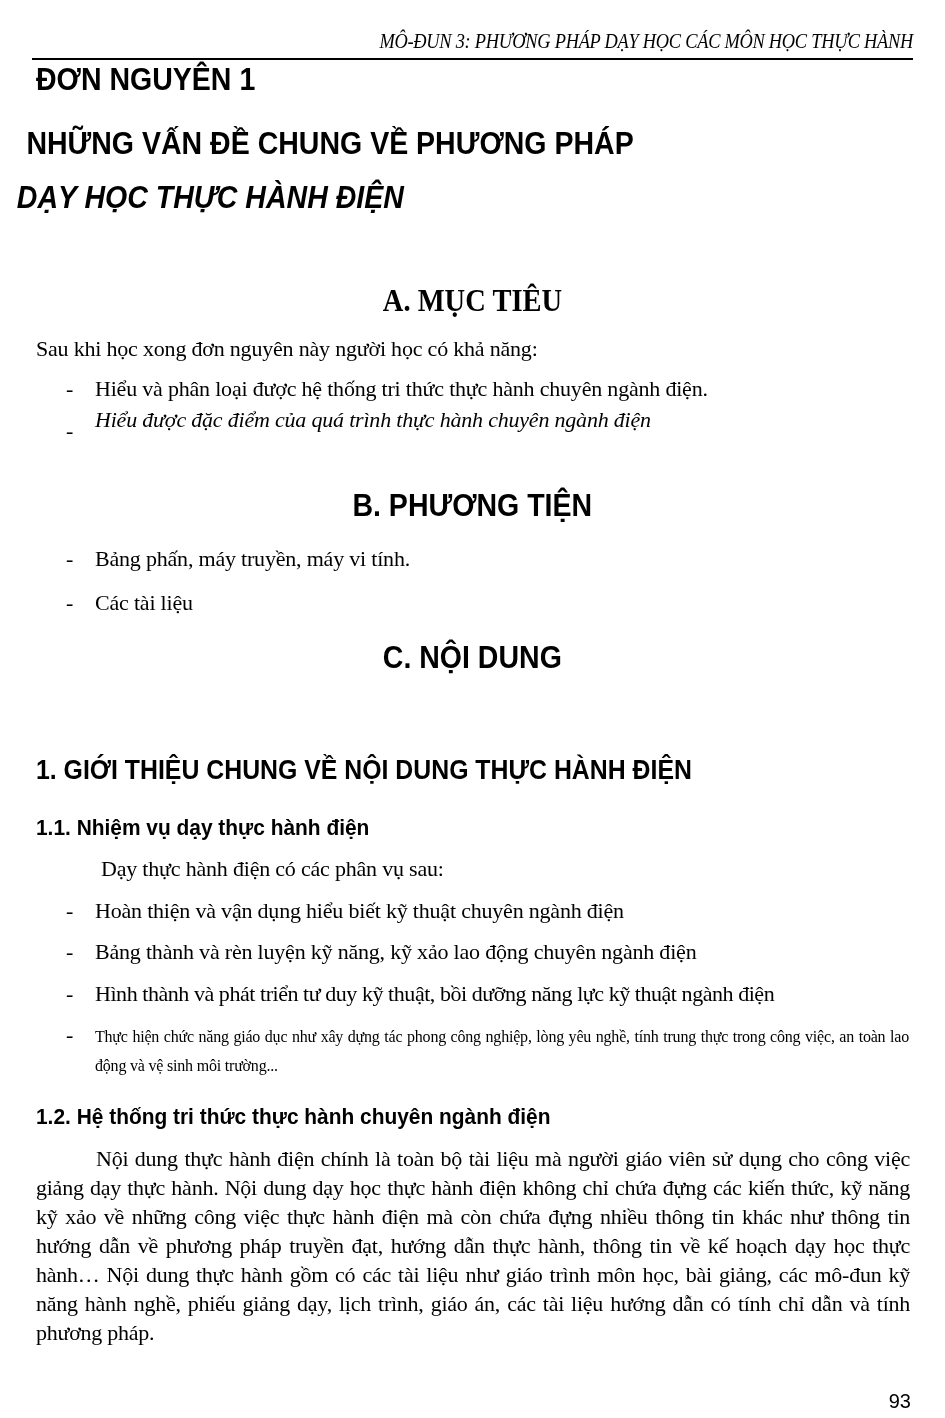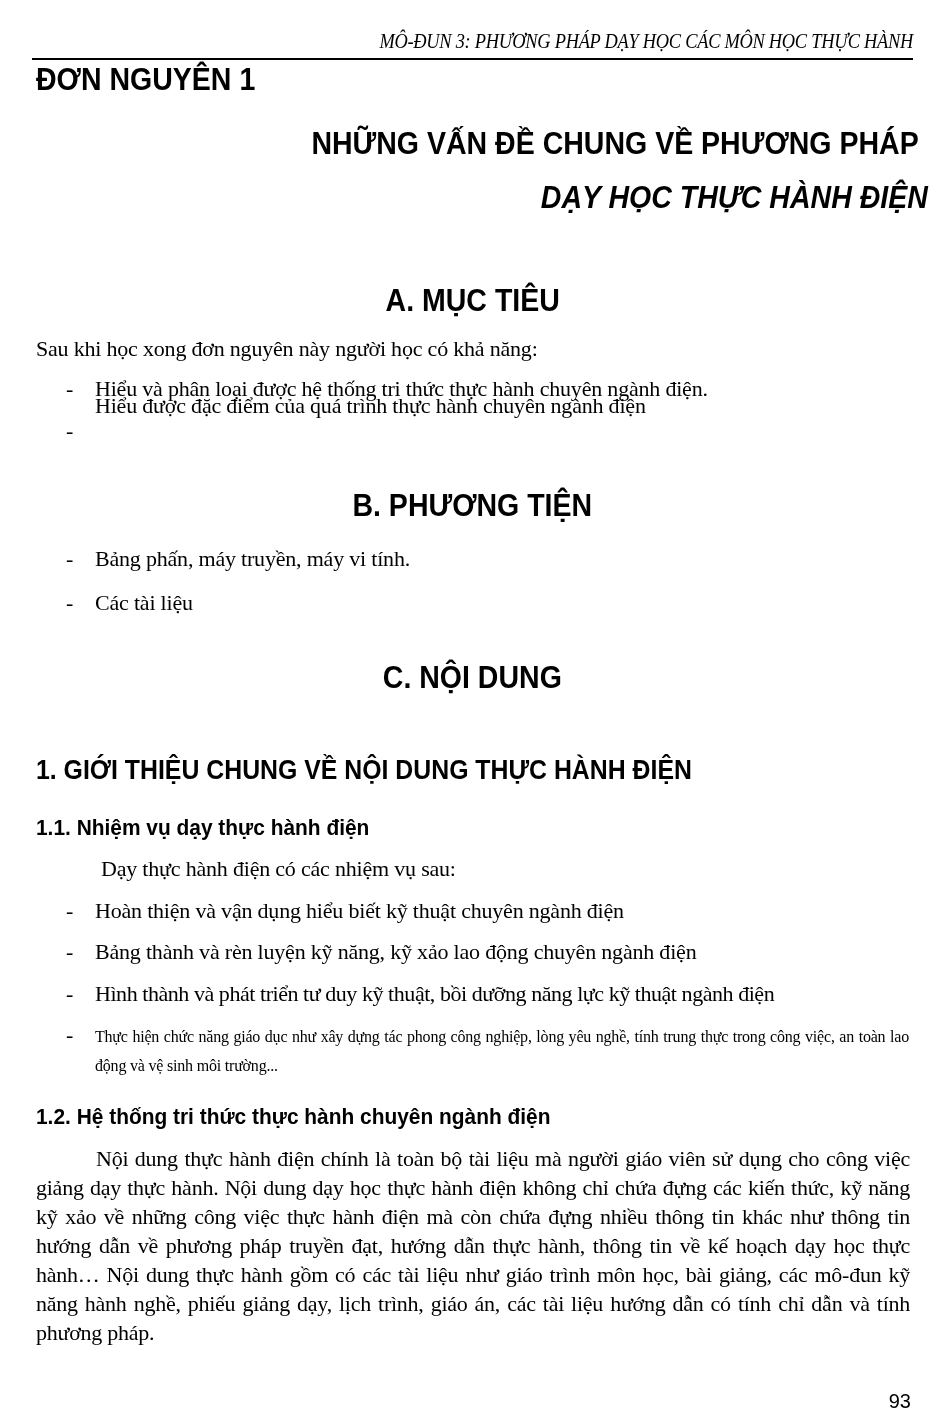--- a/index.html
+++ b/index.html
@@ -3,21 +3,21 @@
 <meta charset="utf-8">
 <style>
   html, body { margin: 0; padding: 0; background: #ffffff; }
   body { width: 945px; height: 1418px; position: relative; overflow: hidden; color: #000; }
   .serif { font-family: "Liberation Serif", "DejaVu Serif", serif; }
   .sans { font-family: "Liberation Sans", "DejaVu Sans", sans-serif; }
   .abs { position: absolute; }
   .header-text { right: 32px; top: 30px; font-size: 20px; font-style: italic; letter-spacing: -0.3px; transform: scaleX(0.92); transform-origin: right center; white-space: nowrap; }
   .header-rule { left: 32px; right: 32px; top: 58px; height: 2px; background: #000; }
   .unit-title { left: 36px; top: 62px; font-size: 31px; font-weight: bold; transform: scaleX(0.92); transform-origin: left center; white-space: nowrap; }
-  .main-title { left: 0; right: 0; text-align: right; font-size: 31px; font-weight: bold; white-space: nowrap; }
+  .main-title { left: 0; right: 0; text-align: left; font-size: 31px; font-weight: bold; white-space: nowrap; }
   .main-title span { display: inline-block; transform: scaleX(0.92); }
   .sec-title { left: 0; right: 0; text-align: center; font-size: 31px; font-weight: bold; white-space: nowrap; }
   .sec-title span { display: inline-block; transform: scaleX(0.92); }
   .body-line { font-size: 22px; white-space: nowrap; letter-spacing: -0.2px; }
   .bullet-dash { left: 66px; font-size: 22px; }
   .bullet-text { left: 95px; }
   .h2 { left: 36px; font-size: 27px; font-weight: bold; white-space: nowrap; transform: scaleX(0.92); transform-origin: left center; }
   .h3 { left: 36px; font-size: 22px; font-weight: bold; white-space: nowrap; transform: scaleX(0.95); transform-origin: left center; }
   .para { left: 36px; width: 874px; font-size: 22px; line-height: 29px; text-align: justify; text-indent: 60px; letter-spacing: -0.25px; }
   .page-num { right: 34px; top: 1390px; font-size: 20px; }
@@ -25,39 +25,39 @@
 </head>
 <body>
 
 <div class="abs serif header-text">MÔ-ĐUN 3: PHƯƠNG PHÁP DẠY HỌC CÁC MÔN HỌC THỰC HÀNH</div>
 <div class="abs header-rule"></div>
 
 <div class="abs sans unit-title">ĐƠN NGUYÊN 1</div>
 <div class="abs sans main-title" style="top:126px;"><span>NHỮNG VẤN ĐỀ CHUNG VỀ PHƯƠNG PHÁP</span></div>
 <div class="abs sans main-title" style="top:180px;font-style:italic;"><span>DẠY HỌC THỰC HÀNH ĐIỆN</span></div>
 
-<div class="abs sans sec-title" style="top:283px;"><span>A. MỤC TIÊU</span></div>
+<div class="abs sans sec-title" style="top:283px;font-family:Liberation Serif, serif;"><span>A. MỤC TIÊU</span></div>
 <div class="abs serif body-line" style="left:36px; top:336px;text-align:center;">Sau khi học xong đơn nguyên này người học có khả năng:</div>
 
 <div class="abs serif bullet-dash" style="top:376px;">-</div>
 <div class="abs serif body-line bullet-text" style="top:376px;">Hiểu và phân loại được hệ thống tri thức thực hành chuyên ngành điện.</div>
 <div class="abs serif bullet-dash" style="top:418px;">-</div>
-<div class="abs serif body-line bullet-text" style="top:393px;">Hiểu được đặc điểm của quá trình thực hành chuyên ngành điện</div>
+<div class="abs serif body-line bullet-text" style="top:407px;font-style:italic;">Hiểu được đặc điểm của quá trình thực hành chuyên ngành điện</div>
 
 <div class="abs sans sec-title" style="top:488px;"><span>B. PHƯƠNG TIỆN</span></div>
 <div class="abs serif bullet-dash" style="top:546px;">-</div>
 <div class="abs serif body-line bullet-text" style="top:546px;">Bảng phấn, máy truyền, máy vi tính.</div>
 <div class="abs serif bullet-dash" style="top:590px;">-</div>
 <div class="abs serif body-line bullet-text" style="top:590px;">Các tài liệu</div>
 
-<div class="abs sans sec-title" style="top:660px;"><span>C. NỘI DUNG</span></div>
+<div class="abs sans sec-title" style="top:640px;"><span>C. NỘI DUNG</span></div>
 
 <div class="abs sans h2" style="top:755px;">1. GIỚI THIỆU CHUNG VỀ NỘI DUNG THỰC HÀNH ĐIỆN</div>
 <div class="abs sans h3" style="top:815px;">1.1. Nhiệm vụ dạy thực hành điện</div>
-<div class="abs serif body-line" style="left:101px; top:856px;">Dạy thực hành điện có các nhiệm vụ sau:</div>
+<div class="abs serif body-line" style="left:101px; top:856px;">Dạy thực hành điện có các phân vụ sau:</div>
 
 <div class="abs serif bullet-dash" style="top:898px;">-</div>
 <div class="abs serif body-line bullet-text" style="top:898px;">Hoàn thiện và vận dụng hiểu biết kỹ thuật chuyên ngành điện</div>
 <div class="abs serif bullet-dash" style="top:939px;">-</div>
 <div class="abs serif body-line bullet-text" style="top:939px;">Bảng thành và rèn luyện kỹ năng, kỹ xảo lao động chuyên ngành điện</div>
 <div class="abs serif bullet-dash" style="top:981px;">-</div>
 <div class="abs serif body-line bullet-text" style="top:981px; letter-spacing:-0.45px;">Hình thành và phát triển tư duy kỹ thuật, bồi dưỡng năng lực kỹ thuật ngành điện</div>
 <div class="abs serif bullet-dash" style="top:1022px;">-</div>
 <div class="abs serif bullet-text" style="top:1022px; width:814px; font-size:16px; line-height:29px; text-align:justify; letter-spacing:-0.2px;">Thực hiện chức năng giáo dục như xây dựng tác phong công nghiệp, lòng yêu nghề, tính trung thực trong công việc, an toàn lao động và vệ sinh môi trường...</div>
 

